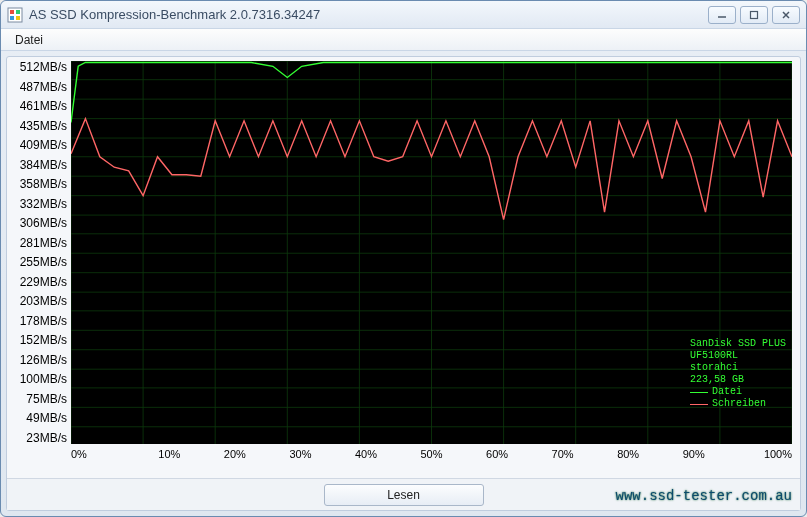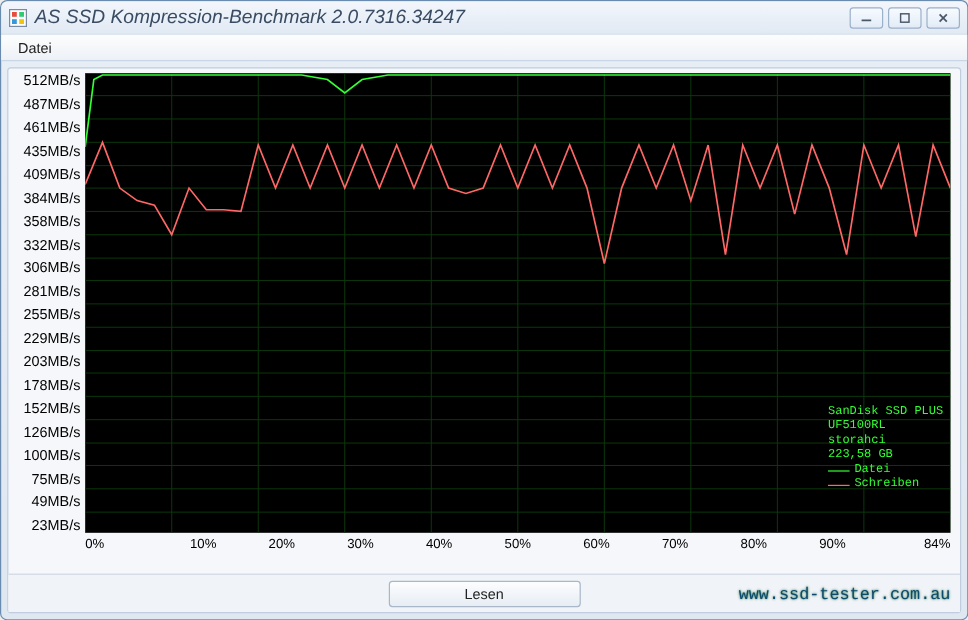--- a/index.html
+++ b/index.html
@@ -26,21 +26,21 @@
     align-items: center;
     padding: 0 6px;
     background: linear-gradient(#f3f7fc, #e1e9f3);
     border-bottom: 1px solid #c9d6e6;
     border-radius: 6px 6px 0 0;
   }
   .titlebar .app-icon {
     width: 16px; height: 16px; margin-right: 6px;
     display: inline-flex; align-items: center; justify-content: center;
   }
-  .titlebar .title { color: #3a4c63; font-size: 16px; flex: 1; font-style: italic; }
+  .titlebar .title { color: #3a4c63; font-size: 13px; flex: 1; }
   .win-controls { display: flex; gap: 4px; }
   .win-btn {
     width: 28px; height: 18px;
     border: 1px solid #9bb0ca;
     border-radius: 3px;
     background: linear-gradient(#f7fbff, #e2ebf6);
     display: flex; align-items: center; justify-content: center;
     font-size: 10px; color: #4a5869;
   }
   .menubar {
@@ -249,21 +249,21 @@
           <span>0%</span>
           <span>10%</span>
           <span>20%</span>
           <span>30%</span>
           <span>40%</span>
           <span>50%</span>
           <span>60%</span>
           <span>70%</span>
           <span>80%</span>
           <span>90%</span>
-          <span>84%</span>
+          <span>100%</span>
         </div>
     </div>
     <div class="buttons">
       <div class="btn">Lesen</div>
       <div class="watermark">www.ssd-tester.com.au</div>
     </div>
   </div>
 </div>
 
 </body></html>

